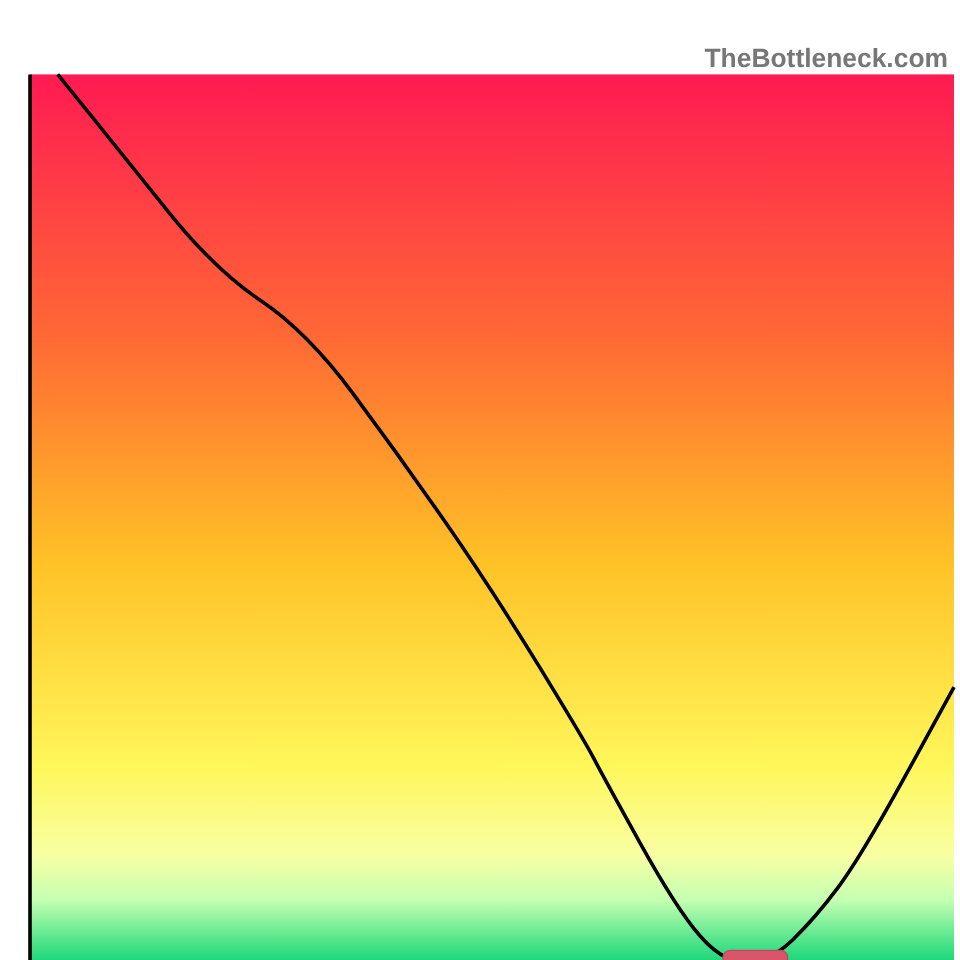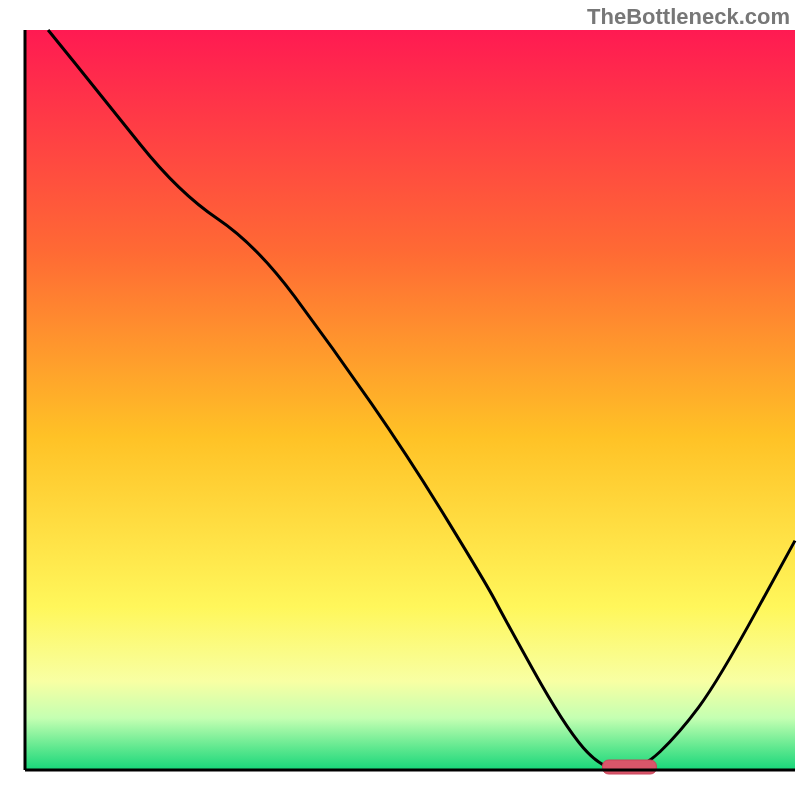--- a/index.html
+++ b/index.html
@@ -7,20 +7,21 @@
     padding: 0;
     width: 800px;
     height: 800px;
     background: #ffffff;
     font-family: Arial, Helvetica, sans-serif;
   }
   .container {
     position: relative;
     width: 800px;
     height: 588px;
+    margin-top: 32px;
   }
   .watermark {
     position: absolute;
     top: 4px;
     right: 10px;
     font-size: 22px;
     font-weight: bold;
     color: #777;
     z-index: 10;
   }

